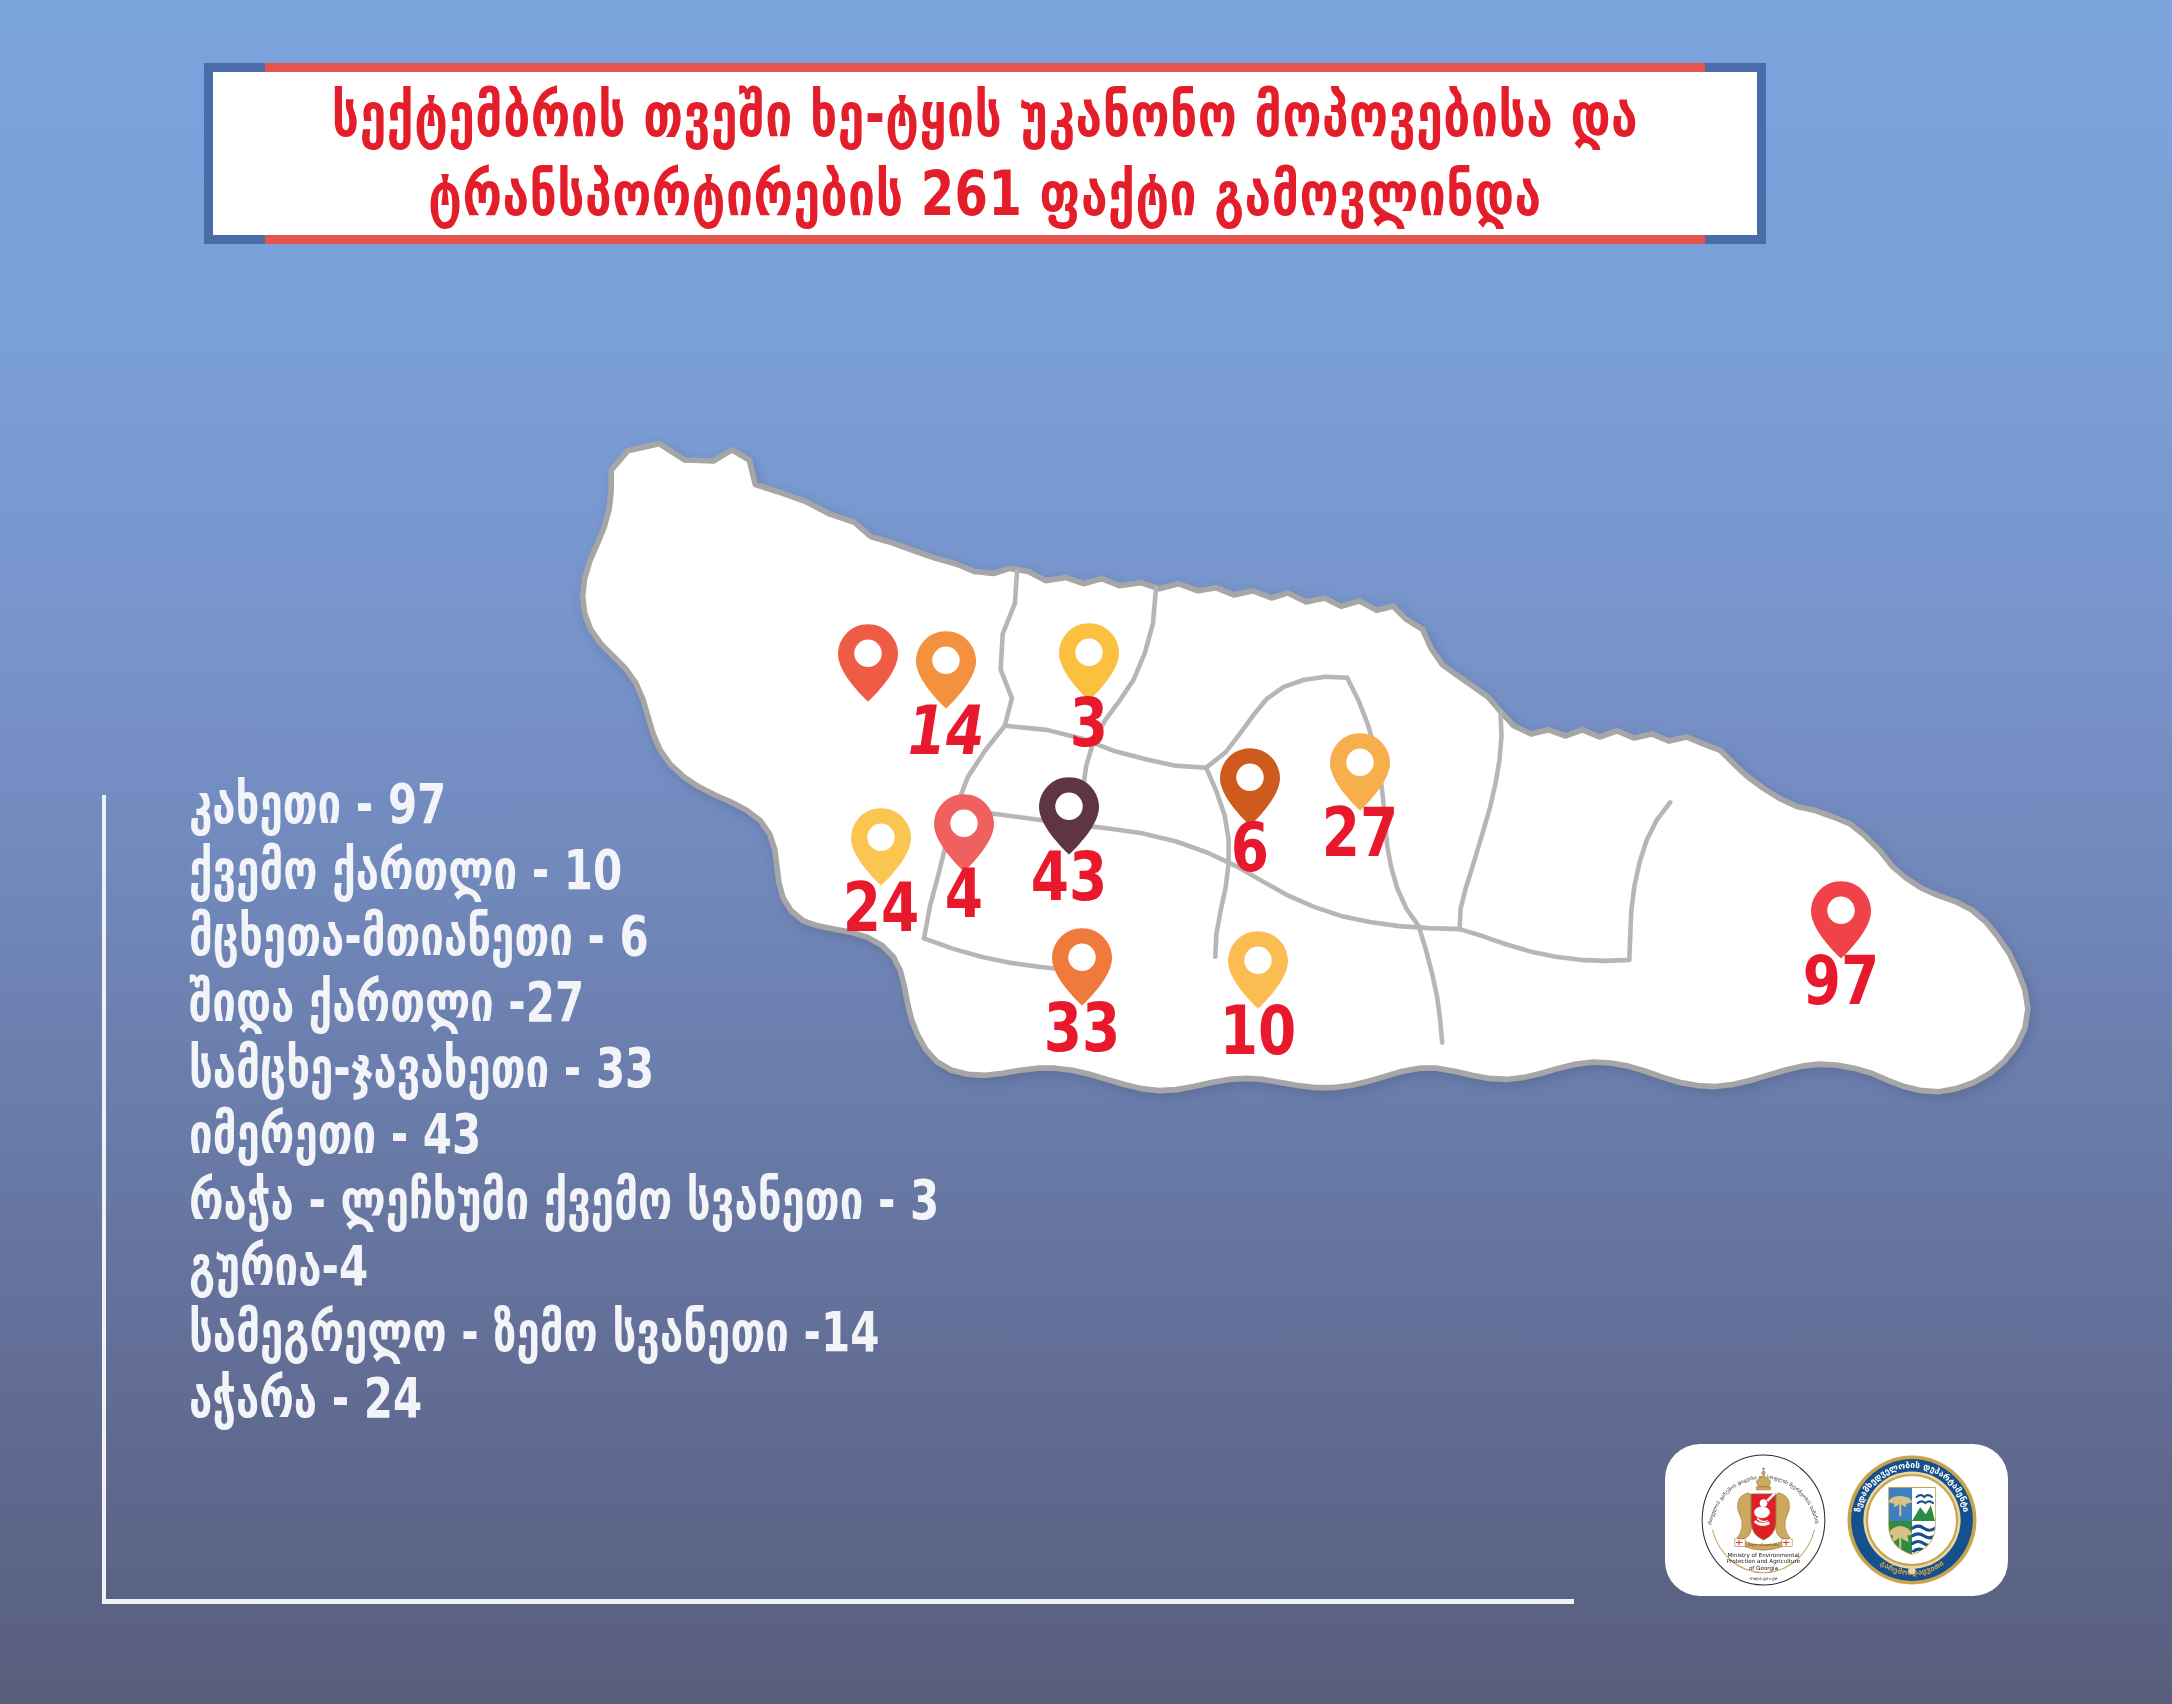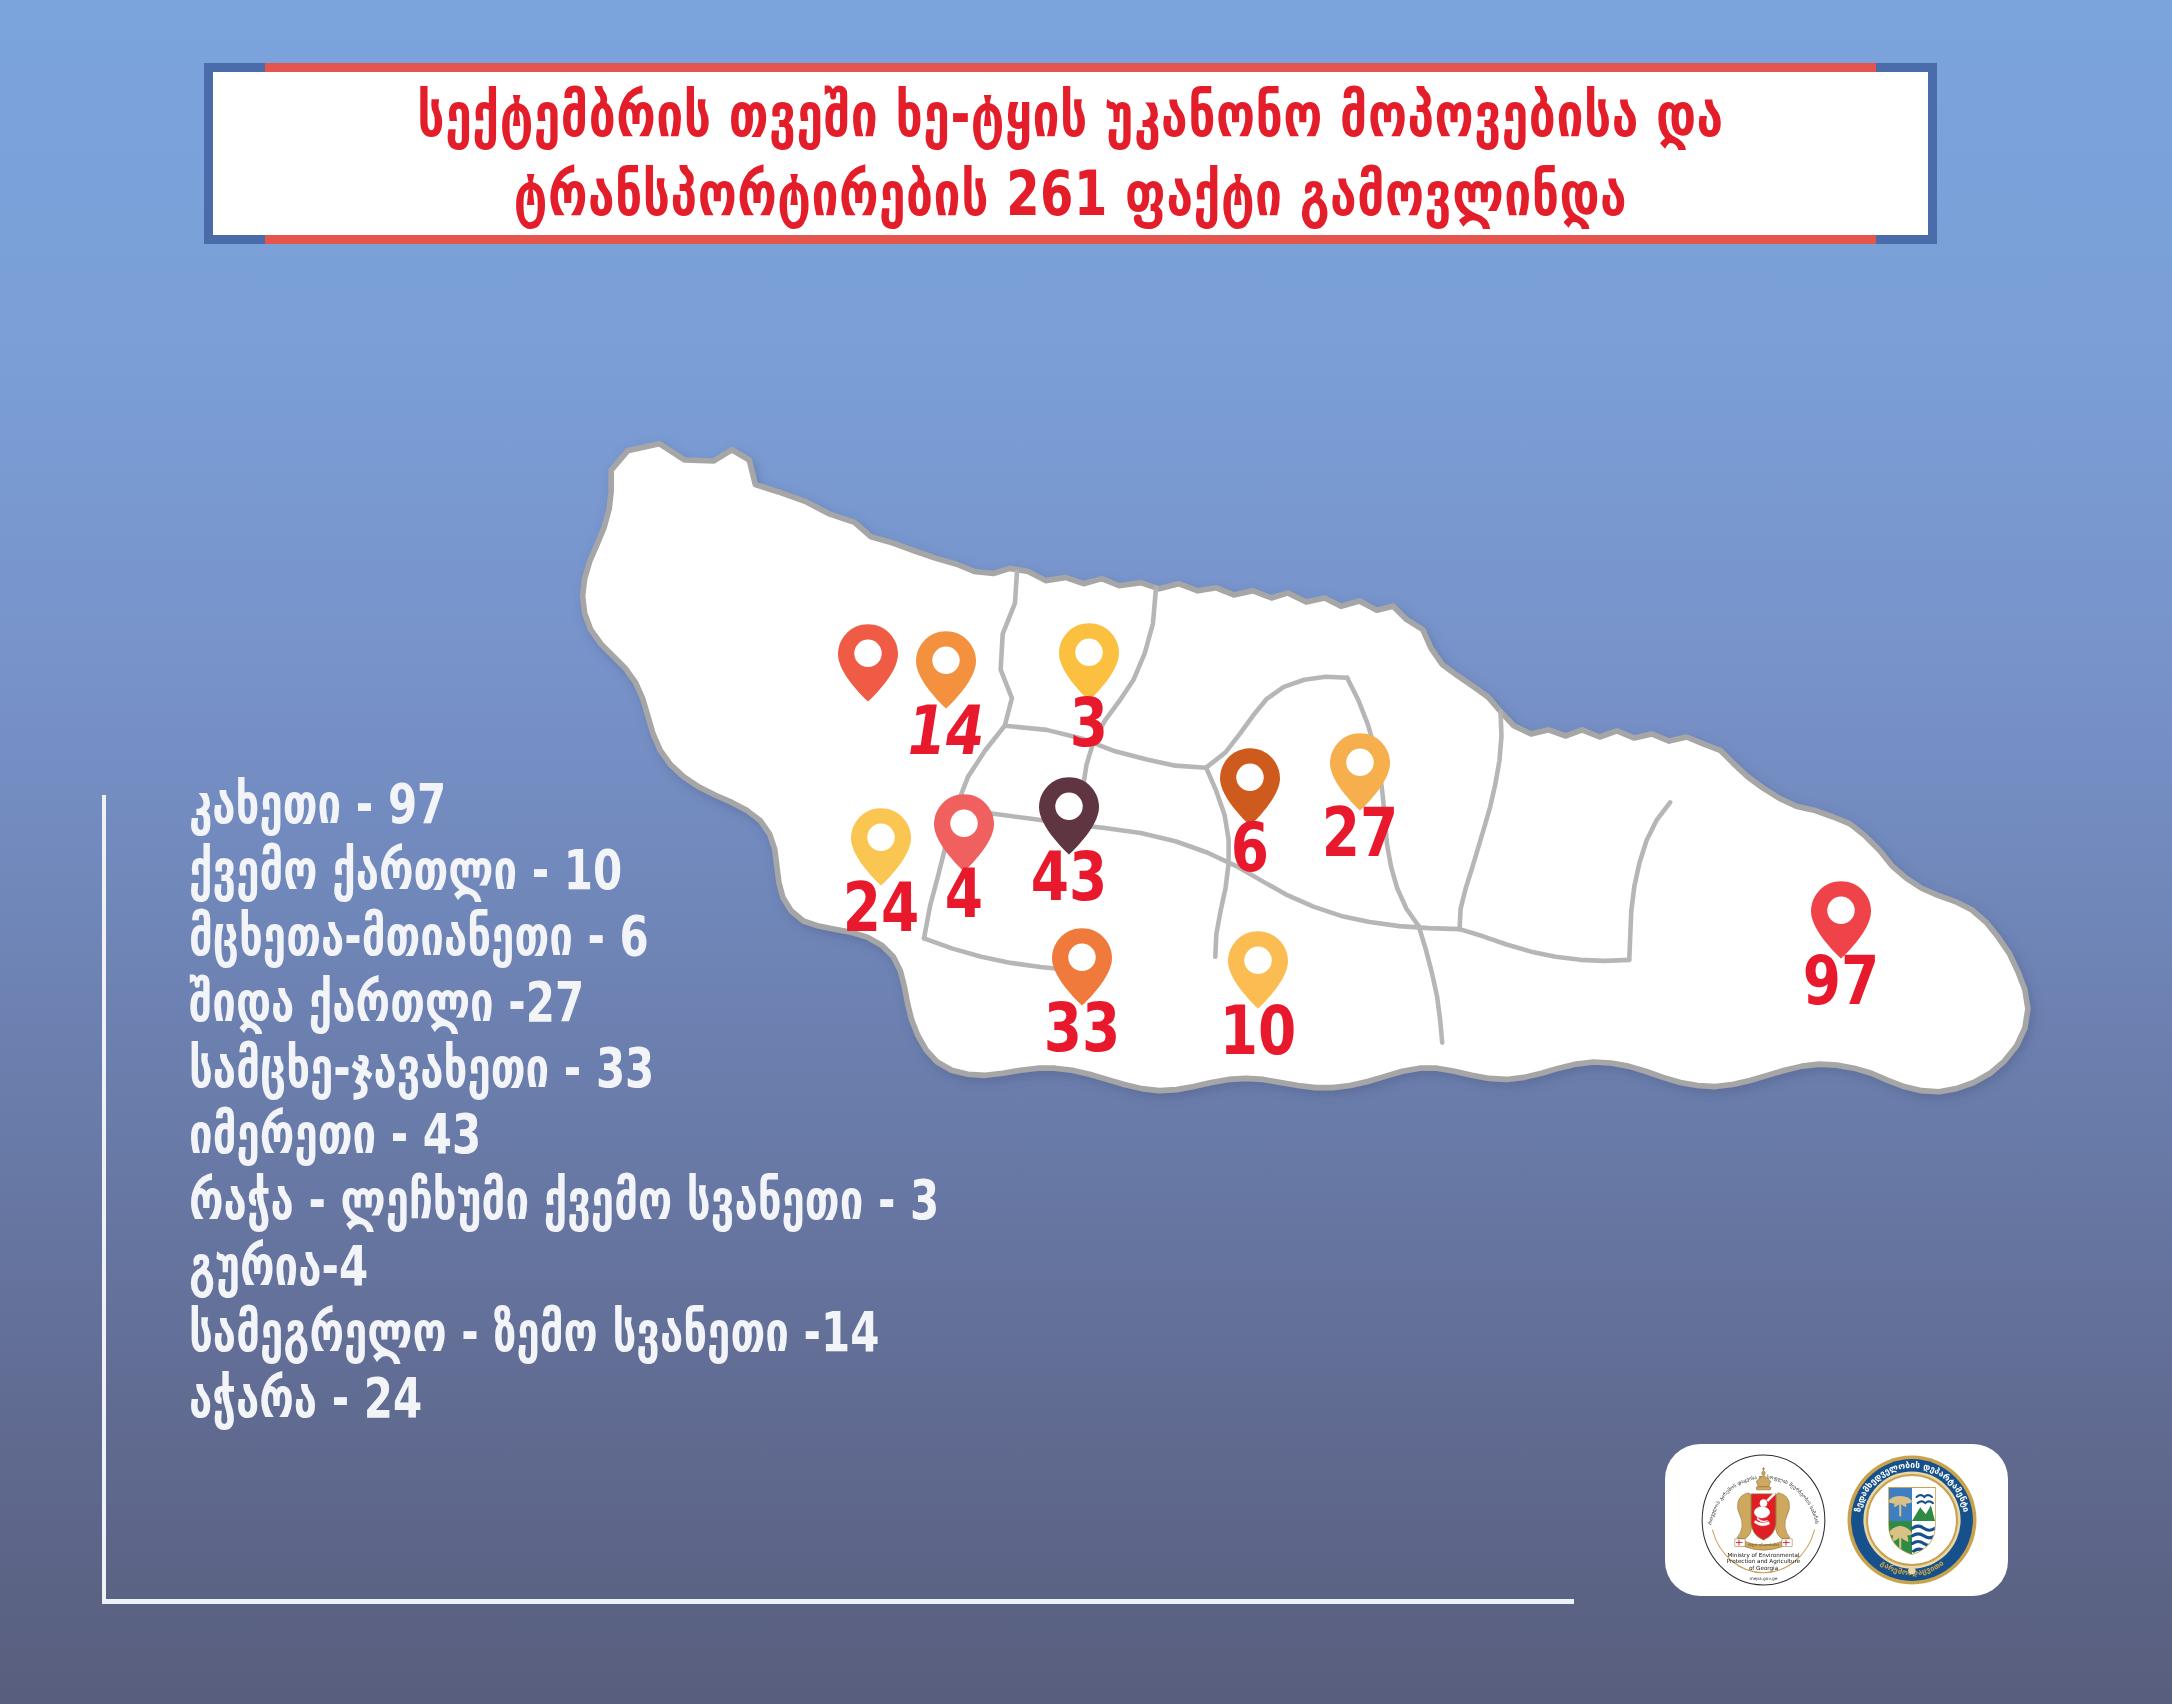--- a/index.html
+++ b/index.html
@@ -5,21 +5,21 @@
   * { margin:0; padding:0; box-sizing:border-box; }
   html, body { width:2172px; height:1704px; overflow:hidden; }
   body{
     font-family:"DejaVu Sans","Liberation Sans",sans-serif;
     background:linear-gradient(180deg,#7ba3dc 0%,#7ba0d8 18%,#7792c9 40%,#6b7fae 62%,#616c93 82%,#585e7d 100%);
     position:relative;
   }
 
   
   #title-box{
-    position:absolute; left:204px; top:63px; width:1733px; height:181px;
+    position:absolute; left:204px; top:63px; width:1562px; height:181px;
     background:#ffffff;
     display:flex; flex-direction:column; align-items:center; justify-content:center;
     z-index:30;
   }
   #title-box .edge-blue-l,#title-box .edge-blue-r{
     position:absolute; top:0; bottom:0; width:8.7px; background:#4a6cab;
   }
   #title-box .edge-blue-l{left:0;} #title-box .edge-blue-r{right:0;}
   #title-box .edge-blue-top-l,#title-box .edge-blue-top-r,
   #title-box .edge-blue-bot-l,#title-box .edge-blue-bot-r{

